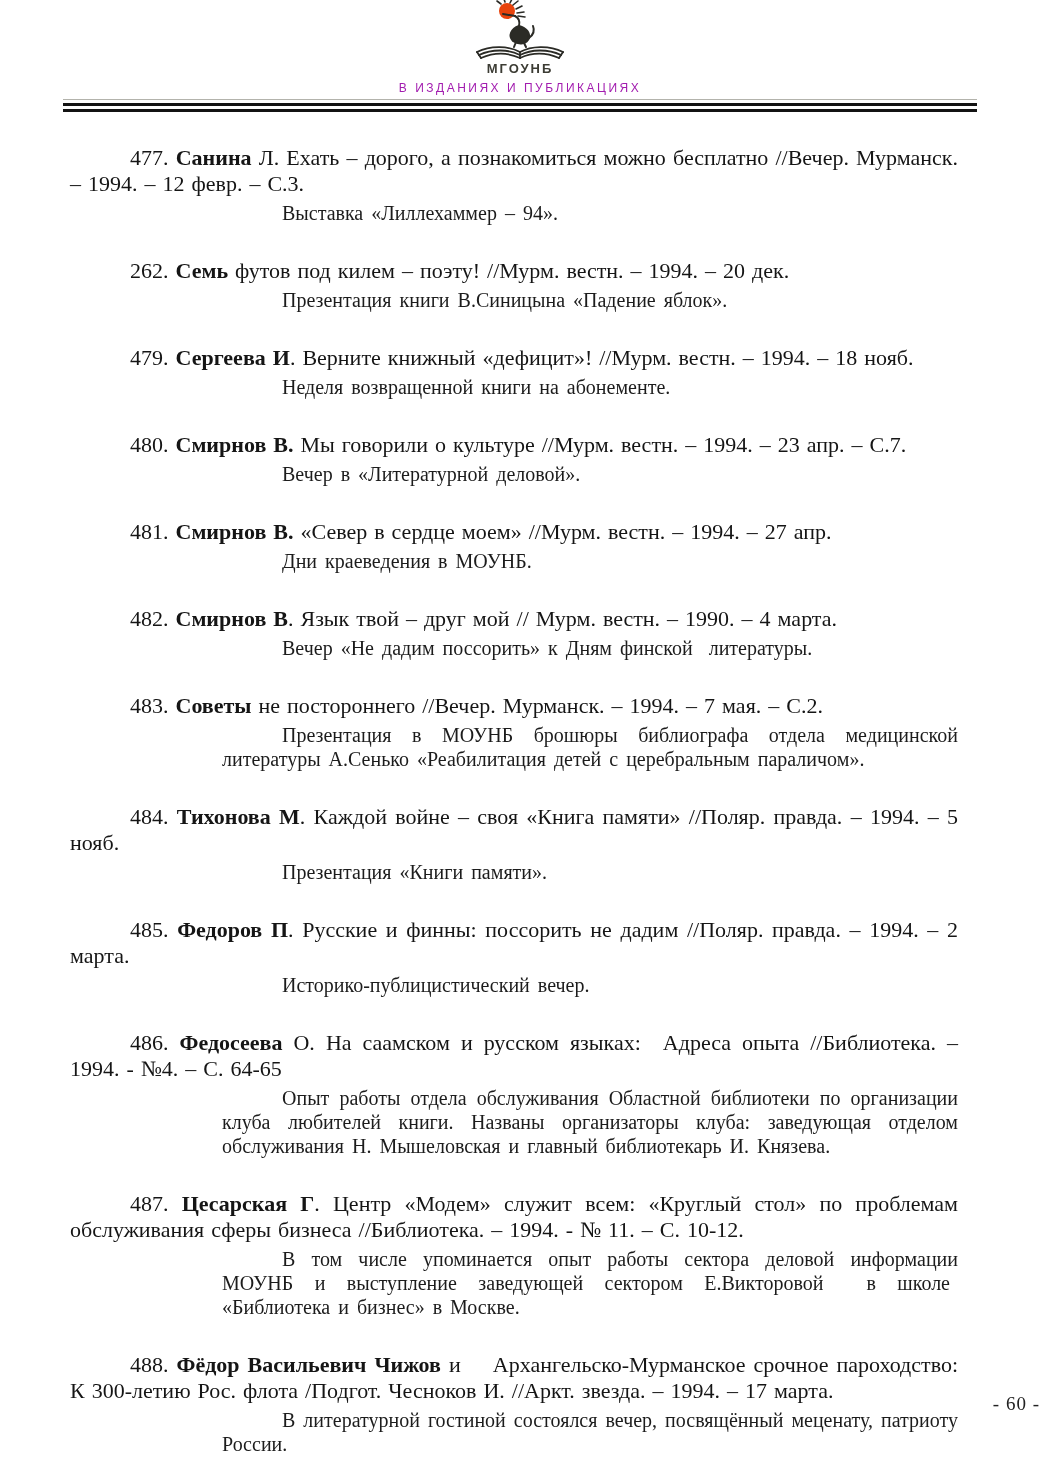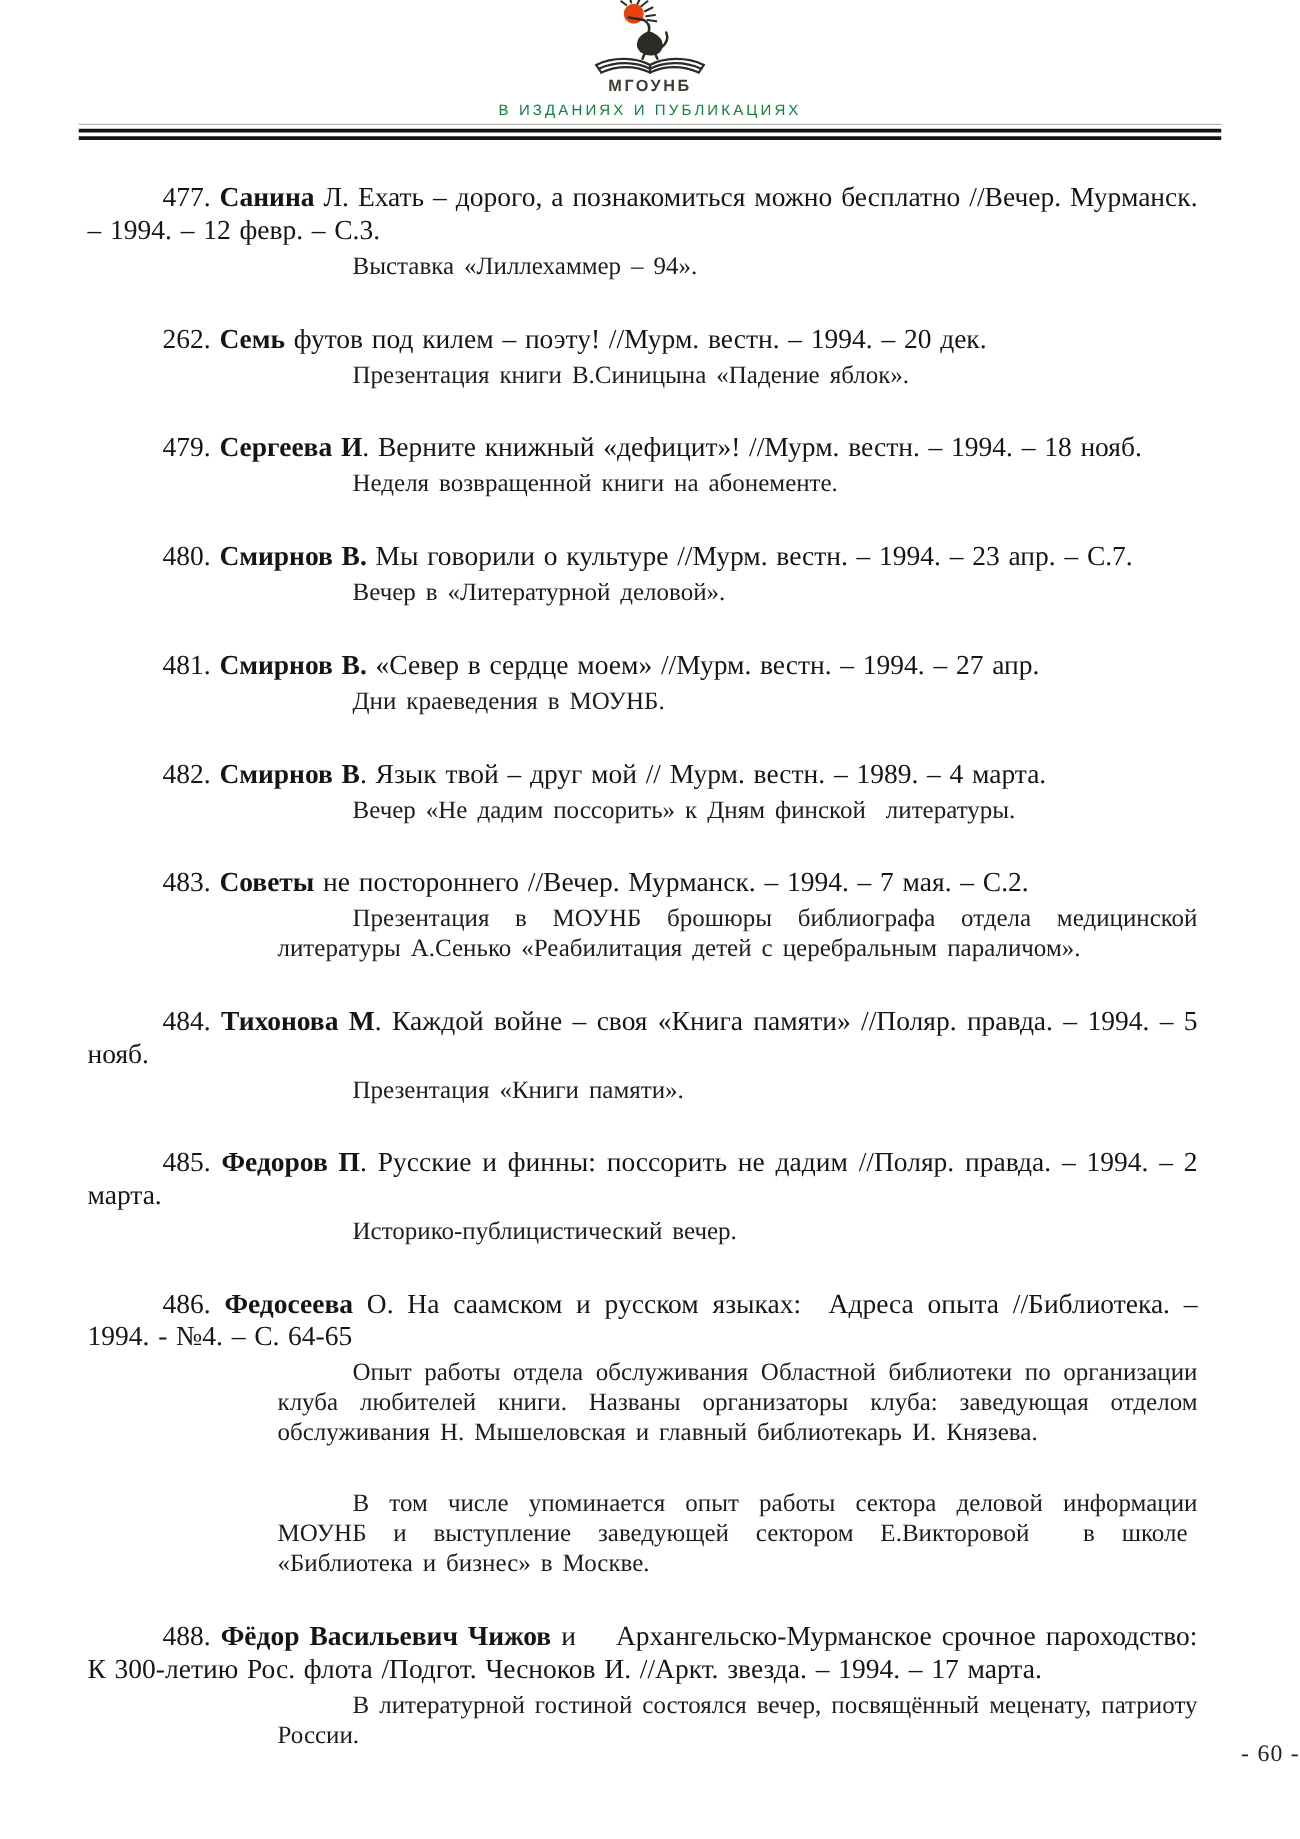--- a/index.html
+++ b/index.html
@@ -15,21 +15,21 @@
   .header{text-align:center;}
   .logo-mark{display:block;margin:0 auto;}
   .org-abbrev{
     font-family:"Liberation Sans", sans-serif;
     font-weight:bold;font-size:13px;letter-spacing:2px;
     color:#3c3c34;margin-top:1px;
   }
   .header-caption{
     font-family:"Liberation Sans", sans-serif;
     font-size:12px;letter-spacing:2.5px;
-    color:#15803d;margin-top:5px;padding-bottom:4px;
+    color:#a21caf;margin-top:5px;padding-bottom:4px;
   }
   .thin-rule{border:none;border-top:1px solid #b3b3ac;margin:0 63px;height:0;}
   .double-rule{height:3px;border-top:3px solid #131313;border-bottom:3px solid #131313;margin:3px 63px 0 63px;}
   
   .content{margin:26px 82px 0 70px;}
   .entry{margin-bottom:21px;margin-top:33px;}
   .entry-main{
     margin:0;font-size:22px;line-height:26px;
     text-align:justify;text-indent:60px;word-spacing:1.5px;
   }
@@ -112,21 +112,21 @@
     <p class="entry-main"><span>480.</span> <b>Смирнов В.</b><span> Мы говорили о культуре //Мурм. вестн. – 1994. – 23 апр. – С.7.</span></p>
     <p class="entry-note">Вечер в «Литературной деловой».</p>
   </div>
 
   <div class="entry">
     <p class="entry-main"><span>481.</span> <b>Смирнов В.</b><span> «Север в сердце моем» //Мурм. вестн. – 1994. – 27 апр.</span></p>
     <p class="entry-note">Дни краеведения в МОУНБ.</p>
   </div>
 
   <div class="entry">
-    <p class="entry-main"><span>482.</span> <b>Смирнов В</b><span>. Язык твой – друг мой // Мурм. вестн. – 1989. – 4 марта.</span></p>
+    <p class="entry-main"><span>482.</span> <b>Смирнов В</b><span>. Язык твой – друг мой // Мурм. вестн. – 1990. – 4 марта.</span></p>
     <p class="entry-note">Вечер «Не дадим поссорить» к Дням финской&nbsp; литературы.</p>
   </div>
 
   <div class="entry">
     <p class="entry-main"><span>483.</span> <b>Советы</b><span> не постороннего //Вечер. Мурманск. – 1994. – 7 мая. – С.2.</span></p>
     <p class="entry-note">Презентация в МОУНБ брошюры библиографа отдела медицинской литературы А.Сенько «Реабилитация детей с церебральным параличом».</p>
   </div>
 
   <div class="entry">
     <p class="entry-main"><span>484.</span> <b>Тихонова М</b><span>. Каждой войне – своя «Книга памяти» //Поляр. правда. – 1994. – 5 нояб.</span></p>
@@ -137,20 +137,21 @@
     <p class="entry-main"><span>485.</span> <b>Федоров П</b><span>. Русские и финны: поссорить не дадим //Поляр. правда. – 1994. – 2 марта.</span></p>
     <p class="entry-note">Историко-публицистический вечер.</p>
   </div>
 
   <div class="entry">
     <p class="entry-main"><span>486.</span> <b>Федосеева</b><span> О. На саамском и русском языках:&nbsp; Адреса опыта //Библиотека. – 1994. - №4. – С. 64-65</span></p>
     <p class="entry-note">Опыт работы отдела обслуживания Областной библиотеки по организации клуба любителей книги. Названы организаторы клуба: заведующая отделом обслуживания Н. Мышеловская и главный библиотекарь И. Князева.</p>
   </div>
 
   <div class="entry">
+    <p class="entry-main"><span>487.</span> <b>Цесарская Г</b><span>. Центр «Модем» служит всем: «Круглый стол» по проблемам обслуживания сферы бизнеса //Библиотека. – 1994. - № 11. – С. 10-12.</span></p>
     <p class="entry-note">В том числе упоминается опыт работы сектора деловой информации МОУНБ и выступление заведующей сектором Е.Викторовой&nbsp; в школе&nbsp; «Библиотека и бизнес» в Москве.</p>
   </div>
 
   <div class="entry">
     <p class="entry-main"><span>488.</span> <b>Фёдор Васильевич Чижов</b><span> и&nbsp;&nbsp;&nbsp; Архангельско-Мурманское срочное пароходство: К 300-летию Рос. флота /Подгот. Чесноков И. //Аркт. звезда. – 1994. – 17 марта.</span></p>
     <p class="entry-note">В литературной гостиной состоялся вечер, посвящённый меценату, патриоту России.</p>
   </div>
 </div>
 
 <div class="footer">- 60 -</div>

